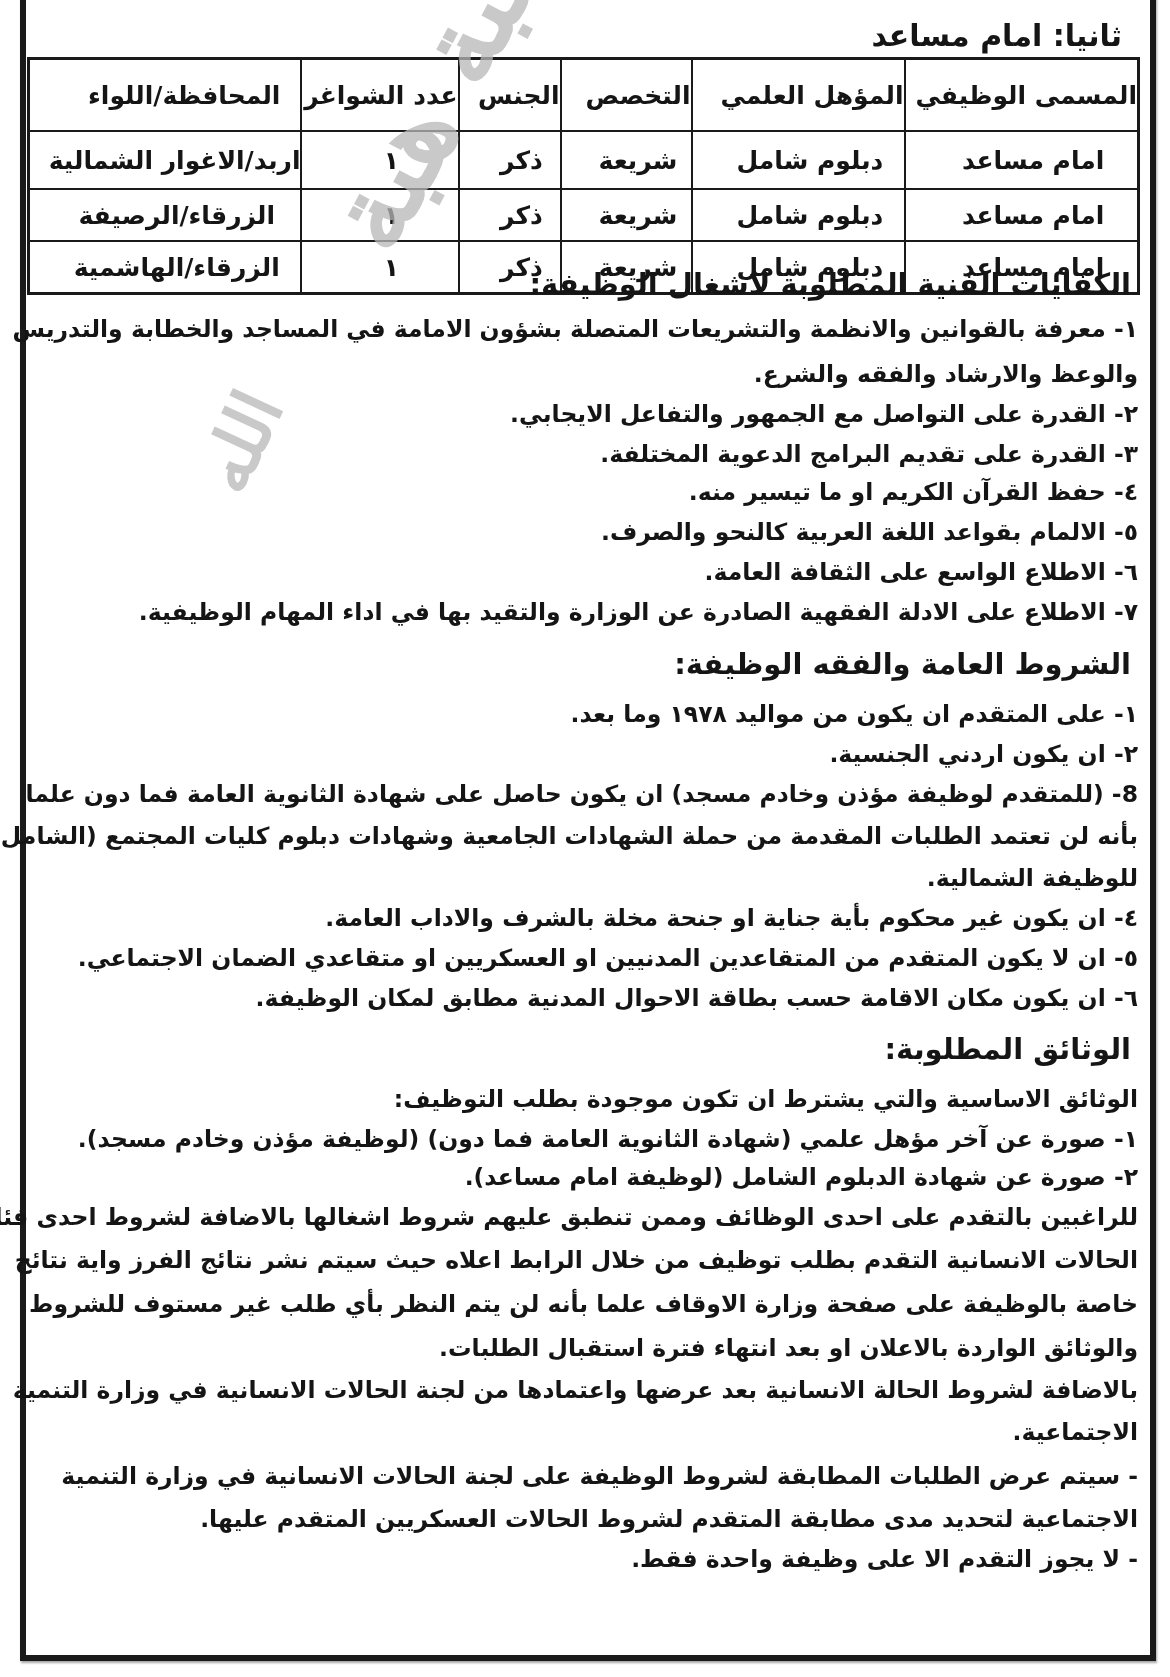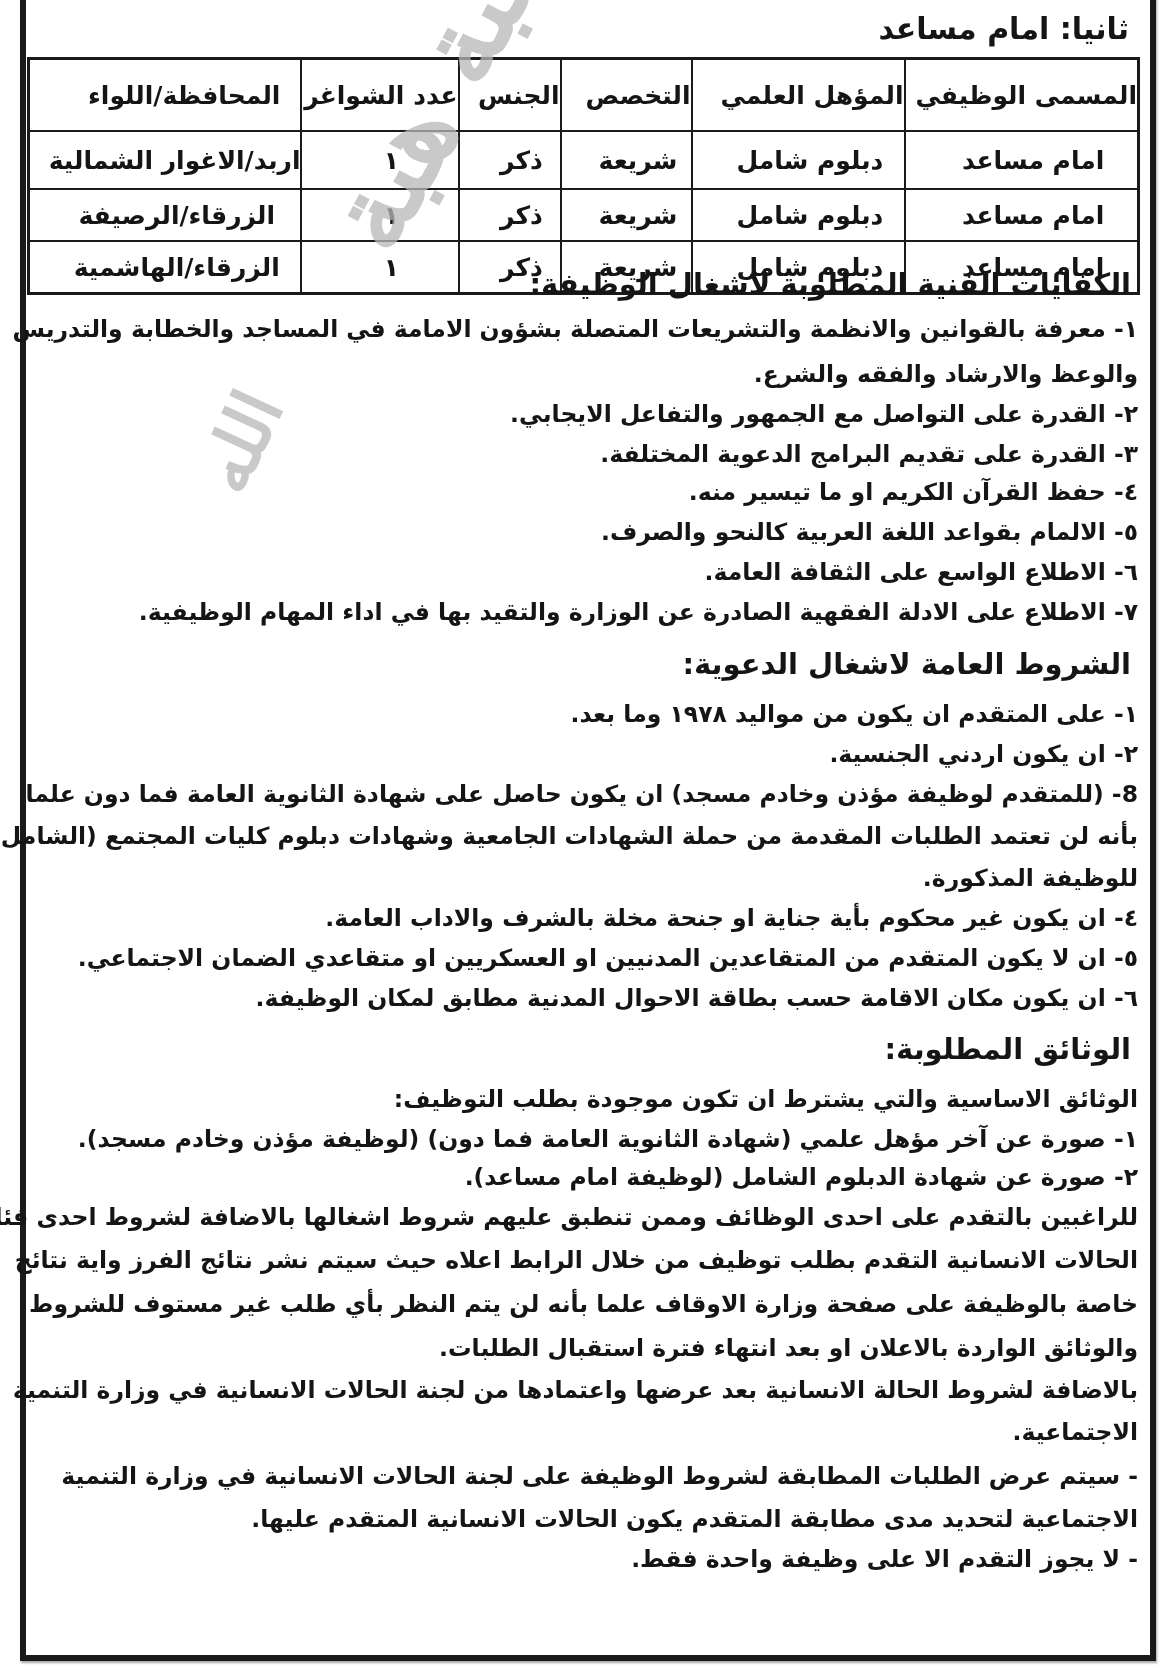--- a/index.html
+++ b/index.html
@@ -2,21 +2,21 @@
 <html><head>
 <meta charset="utf-8">
 <style>
   html, body { margin:0; padding:0; background:#ffffff; }
   body { width:1170px; height:1677px; position:relative; overflow:hidden;
          font-family:"DejaVu Sans", sans-serif; color:#151515; }
   .frame { position:absolute; left:20px; top:-10px; width:1124px; height:1665px;
            border-left:6px solid #1a1a1a; border-right:6px solid #1a1a1a; border-bottom:6px solid #1a1a1a;
            box-shadow: 1px 2px 2px rgba(0,0,0,0.35); }
   .content { position:absolute; left:30px; top:0; width:1110px; direction:rtl; }
-  .title { position:absolute; right:2px; top:2px; font-size:30px; font-weight:bold; margin:9px; white-space:nowrap; }
+  .title { position:absolute; right:2px; top:2px; font-size:30px; font-weight:bold; margin:16px; white-space:nowrap; }
   table.vac { position:absolute; top:57px; right:0; width:1110px; border-collapse:collapse;
               border:3px solid #1a1a1a; table-layout:fixed; }
   table.vac th, table.vac td { border:2px solid #1a1a1a; text-align:center; font-weight:bold; padding:0;
               font-size:25px; white-space:nowrap; overflow:hidden; }
   table.vac th { height:70px;padding-left:39px; }
   table.vac td { height:50px;padding-left:24px; }
   .sec { position:absolute; right:2px; font-size:29px; font-weight:bold; margin:7px; white-space:nowrap; }
   .ln { position:absolute; right:2px; font-size:23.5px; font-weight:bold; white-space:nowrap; margin:0; }
   .watermark { position:absolute; color:#b8b8b8; opacity:0.75; font-weight:bold; pointer-events:none;
                font-family:"DejaVu Serif", serif; direction:rtl; white-space:nowrap; }
@@ -81,39 +81,39 @@
   <h2 class="sec" style="top:260px">الكفايات الفنية المطلوبة لاشغال الوظيفة:</h2>
   <p class="ln" style="top:315px">١- معرفة بالقوانين والانظمة والتشريعات المتصلة بشؤون الامامة في المساجد والخطابة والتدريس</p>
   <p class="ln" style="top:360px">والوعظ والارشاد والفقه والشرع.</p>
   <p class="ln" style="top:400px">٢- القدرة على التواصل مع الجمهور والتفاعل الايجابي.</p>
   <p class="ln" style="top:440px">٣- القدرة على تقديم البرامج الدعوية المختلفة.</p>
   <p class="ln" style="top:478px">٤- حفظ القرآن الكريم او ما تيسير منه.</p>
   <p class="ln" style="top:518px">٥- الالمام بقواعد اللغة العربية كالنحو والصرف.</p>
   <p class="ln" style="top:558px">٦- الاطلاع الواسع على الثقافة العامة.</p>
   <p class="ln" style="top:598px">٧- الاطلاع على الادلة الفقهية الصادرة عن الوزارة والتقيد بها في اداء المهام الوظيفية.</p>
 
-  <h2 class="sec" style="top:640px">الشروط العامة لاشغال الدعوية:</h2>
+  <h2 class="sec" style="top:640px">الشروط العامة والفقه الوظيفة:</h2>
   <p class="ln" style="top:700px">١- على المتقدم ان يكون من مواليد ١٩٧٨ وما بعد.</p>
   <p class="ln" style="top:740px">٢- ان يكون اردني الجنسية.</p>
   <p class="ln" style="top:780px">8- (للمتقدم لوظيفة مؤذن وخادم مسجد) ان يكون حاصل على شهادة الثانوية العامة فما دون علما</p>
   <p class="ln" style="top:822px">بأنه لن تعتمد الطلبات المقدمة من حملة الشهادات الجامعية وشهادات دبلوم كليات المجتمع (الشامل)</p>
-  <p class="ln" style="top:864px">للوظيفة المذكورة.</p>
+  <p class="ln" style="top:864px">للوظيفة الشمالية.</p>
   <p class="ln" style="top:904px">٤- ان يكون غير محكوم بأية جناية او جنحة مخلة بالشرف والاداب العامة.</p>
   <p class="ln" style="top:944px">٥- ان لا يكون المتقدم من المتقاعدين المدنيين او العسكريين او متقاعدي الضمان الاجتماعي.</p>
   <p class="ln" style="top:984px">٦- ان يكون مكان الاقامة حسب بطاقة الاحوال المدنية مطابق لمكان الوظيفة.</p>
 
   <h2 class="sec" style="top:1025px">الوثائق المطلوبة:</h2>
   <p class="ln" style="top:1085px">الوثائق الاساسية والتي يشترط ان تكون موجودة بطلب التوظيف:</p>
   <p class="ln" style="top:1125px">١- صورة عن آخر مؤهل علمي (شهادة الثانوية العامة فما دون) (لوظيفة مؤذن وخادم مسجد).</p>
   <p class="ln" style="top:1163px">٢- صورة عن شهادة الدبلوم الشامل (لوظيفة امام مساعد).</p>
   <p class="ln" style="top:1203px">للراغبين بالتقدم على احدى الوظائف وممن تنطبق عليهم شروط اشغالها بالاضافة لشروط احدى فئات</p>
   <p class="ln" style="top:1246px">الحالات الانسانية التقدم بطلب توظيف من خلال الرابط اعلاه حيث سيتم نشر نتائج الفرز واية نتائج</p>
   <p class="ln" style="top:1290px">خاصة بالوظيفة على صفحة وزارة الاوقاف علما بأنه لن يتم النظر بأي طلب غير مستوف للشروط</p>
   <p class="ln" style="top:1334px">والوثائق الواردة بالاعلان او بعد انتهاء فترة استقبال الطلبات.</p>
   <p class="ln" style="top:1376px">بالاضافة لشروط الحالة الانسانية بعد عرضها واعتمادها من لجنة الحالات الانسانية في وزارة التنمية</p>
   <p class="ln" style="top:1418px">الاجتماعية.</p>
   <p class="ln" style="top:1462px">- سيتم عرض الطلبات المطابقة لشروط الوظيفة على لجنة الحالات الانسانية في وزارة التنمية</p>
-  <p class="ln" style="top:1505px">الاجتماعية لتحديد مدى مطابقة المتقدم يكون الحالات الانسانية المتقدم عليها.</p>
+  <p class="ln" style="top:1505px">الاجتماعية لتحديد مدى مطابقة المتقدم لشروط الحالات العسكريين المتقدم عليها.</p>
   <p class="ln" style="top:1545px">- لا يجوز التقدم الا على وظيفة واحدة فقط.</p>
 </div>
 
 <div class="watermark wm1">مكتبة هبة</div>
 <div class="watermark wm2">الله</div>
 
 </body></html>

